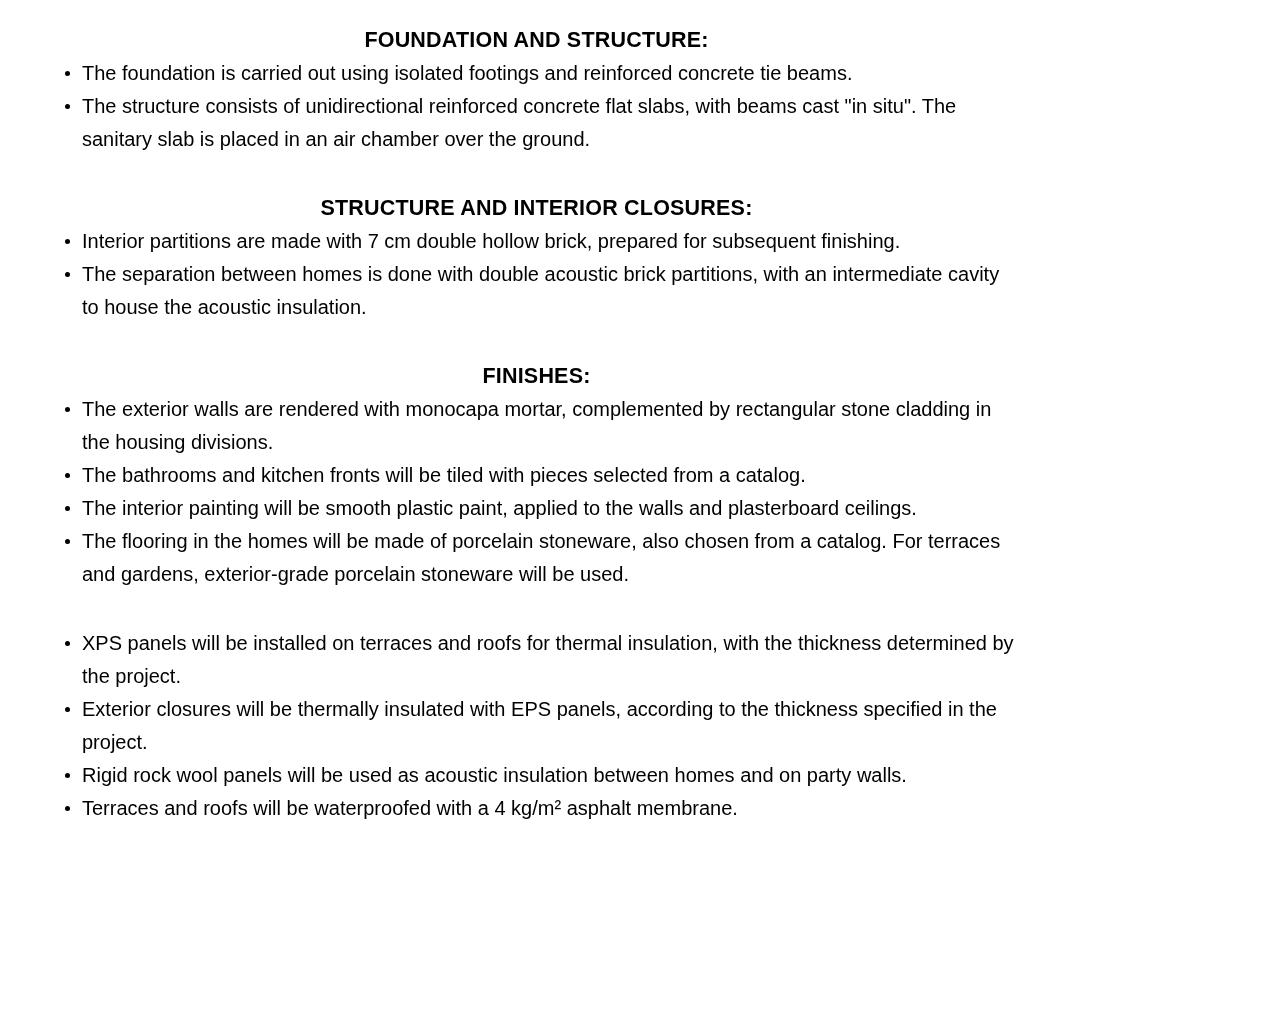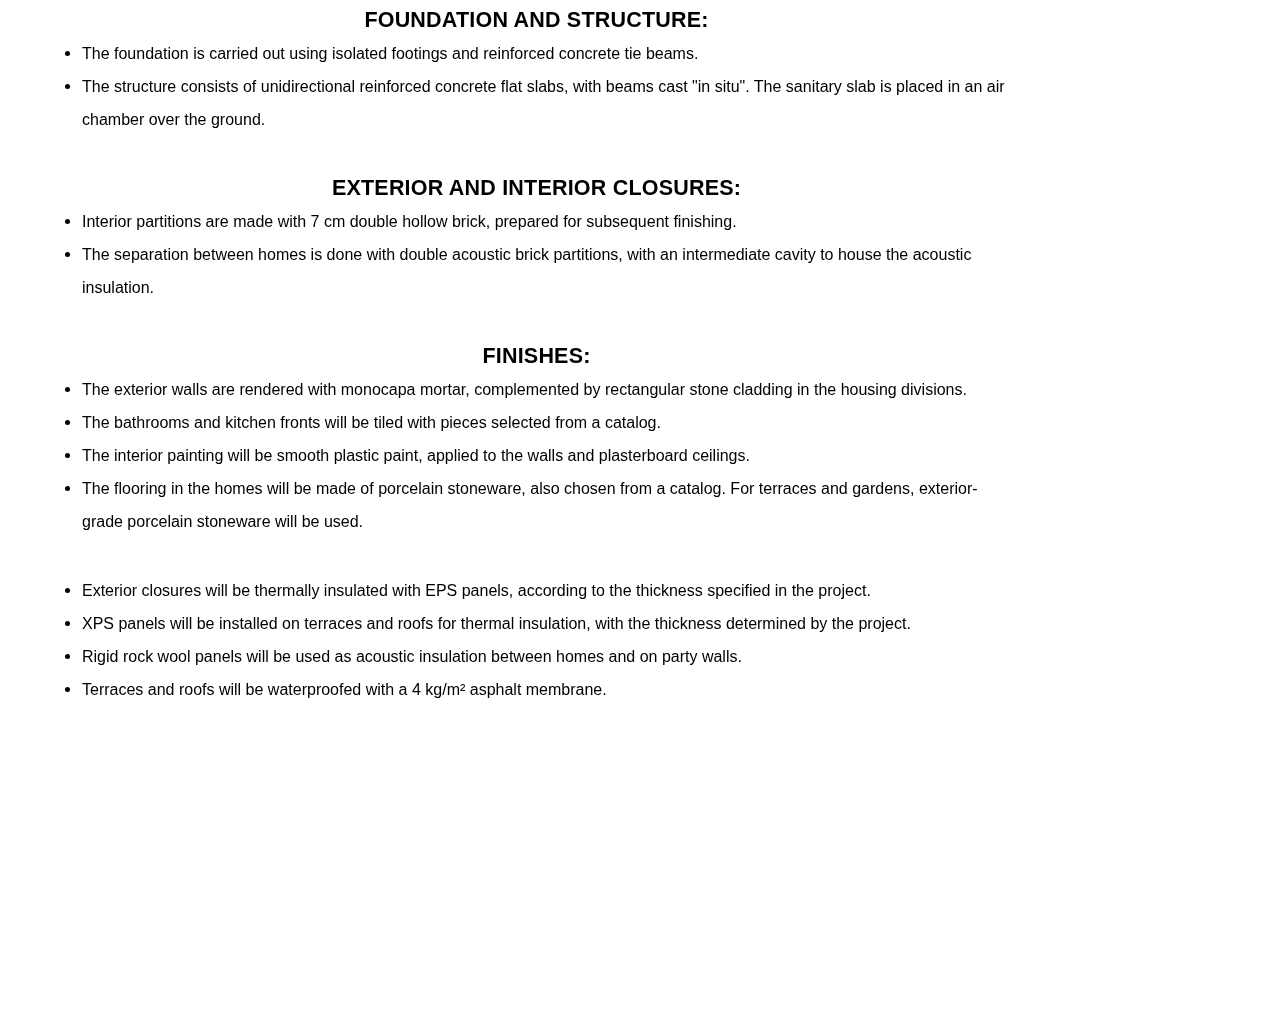--- a/index.html
+++ b/index.html
@@ -9,36 +9,36 @@
   }
   body {
     height: 1033px;
     overflow: hidden;
     font-family: "Liberation Sans", sans-serif;
     color: #000000;
   }
   .page {
     width: 1084px;
     height: 1033px;
-    padding: 4px 66px 0 55px;
+    padding: 24px 66px 0 55px;
   }
   .doc-section {
     margin-bottom: 36px;
   }
   .section-heading {
     font-size: 21.5px;
     font-weight: bold;
     line-height: 33px;
     text-align: center;
     letter-spacing: 0.2px;
   }
   .bullet-item {
     display: flex;
     align-items: flex-start;
-    font-size: 16px;
+    font-size: 20px;
     line-height: 33px;
   }
   .bullet-dot {
     flex: none;
     width: 5px;
     height: 5px;
     margin: 14px 12px 0 10px;
     border-radius: 50%;
     background: #000000;
   }
@@ -55,21 +55,21 @@
       <div class="bullet-item">
         <span class="bullet-dot"></span>
         <span class="bullet-text">The foundation is carried out using isolated footings and reinforced concrete tie beams.</span>
       </div>
       <div class="bullet-item">
         <span class="bullet-dot"></span>
         <span class="bullet-text">The structure consists of unidirectional reinforced concrete flat slabs, with beams cast "in situ". The sanitary slab is placed in an air chamber over the ground.</span>
       </div>
     </section>
     <section class="doc-section">
-      <h2 class="section-heading">EXTERIOR AND INTERIOR CLOSURES:</h2>
+      <h2 class="section-heading">STRUCTURE AND INTERIOR CLOSURES:</h2>
       <div class="bullet-item">
         <span class="bullet-dot"></span>
         <span class="bullet-text">Interior partitions are made with 7 cm double hollow brick, prepared for subsequent finishing.</span>
       </div>
       <div class="bullet-item">
         <span class="bullet-dot"></span>
         <span class="bullet-text">The separation between homes is done with double acoustic brick partitions, with an intermediate cavity to house the acoustic insulation.</span>
       </div>
     </section>
     <section class="doc-section">
@@ -87,25 +87,25 @@
         <span class="bullet-text">The interior painting will be smooth plastic paint, applied to the walls and plasterboard ceilings.</span>
       </div>
       <div class="bullet-item">
         <span class="bullet-dot"></span>
         <span class="bullet-text">The flooring in the homes will be made of porcelain stoneware, also chosen from a catalog. For terraces and gardens, exterior-grade porcelain stoneware will be used.</span>
       </div>
     </section>
     <section class="doc-section">
       <div class="bullet-item">
         <span class="bullet-dot"></span>
-        <span class="bullet-text">Exterior closures will be thermally insulated with EPS panels, according to the thickness specified in the project.</span>
+        <span class="bullet-text">XPS panels will be installed on terraces and roofs for thermal insulation, with the thickness determined by the project.</span>
       </div>
       <div class="bullet-item">
         <span class="bullet-dot"></span>
-        <span class="bullet-text">XPS panels will be installed on terraces and roofs for thermal insulation, with the thickness determined by the project.</span>
+        <span class="bullet-text">Exterior closures will be thermally insulated with EPS panels, according to the thickness specified in the project.</span>
       </div>
       <div class="bullet-item">
         <span class="bullet-dot"></span>
         <span class="bullet-text">Rigid rock wool panels will be used as acoustic insulation between homes and on party walls.</span>
       </div>
       <div class="bullet-item">
         <span class="bullet-dot"></span>
         <span class="bullet-text">Terraces and roofs will be waterproofed with a 4 kg/m² asphalt membrane.</span>
       </div>
     </section>

